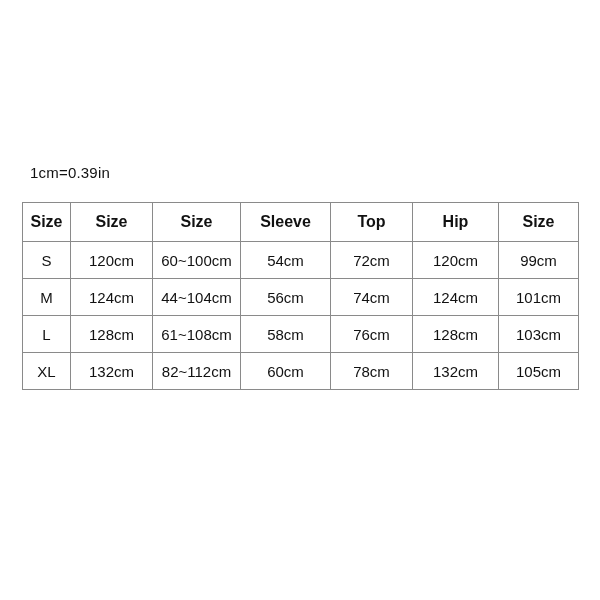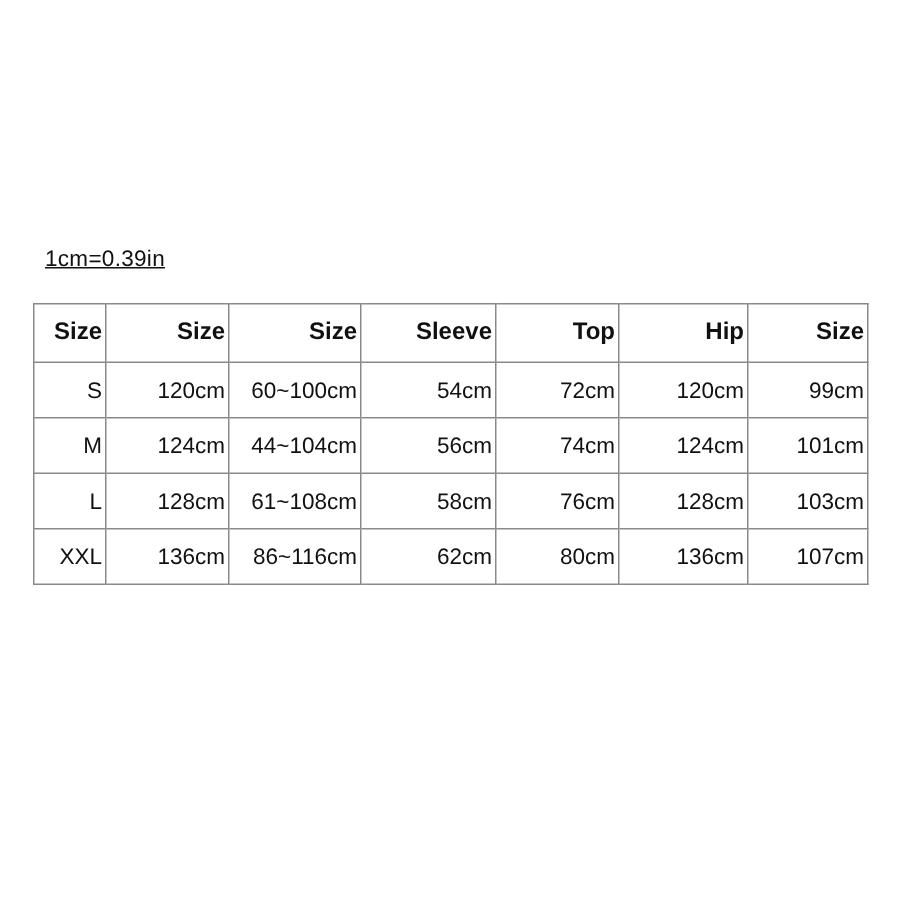--- a/index.html
+++ b/index.html
@@ -23,34 +23,33 @@
     width: 556px;
   }
 
   #conversion-note {
     font-size: 15px;
     font-weight: 400;
     color: #111111;
     letter-spacing: 0.2px;
     margin: 0 0 22px 8px;
     line-height: 1;
-    text-decoration: underline;
   }
 
   table#size-table {
     border-collapse: collapse;
     table-layout: fixed;
     width: 556px;
     background: #ffffff;
   }
 
   table#size-table td,
   table#size-table th {
     border: 1px solid #8a8a8a;
-    text-align: right;
+    text-align: center;
     vertical-align: middle;
     height: 36px;
     padding: 0 2px;
     white-space: nowrap;
     color: #111111;
     margin-left: 10px;
   }
 
   table#size-table thead th {
     font-size: 16px;
@@ -124,24 +123,24 @@
       <tr>
         <td>L</td>
         <td>128cm</td>
         <td>61~108cm</td>
         <td>58cm</td>
         <td>76cm</td>
         <td>128cm</td>
         <td>103cm</td>
       </tr>
       <tr>
-        <td>XXL</td>
-        <td>136cm</td>
-        <td>86~116cm</td>
-        <td>62cm</td>
-        <td>80cm</td>
-        <td>136cm</td>
-        <td>107cm</td>
+        <td>XL</td>
+        <td>132cm</td>
+        <td>82~112cm</td>
+        <td>60cm</td>
+        <td>78cm</td>
+        <td>132cm</td>
+        <td>105cm</td>
       </tr>
     </tbody>
   </table>
 
 </div>
 
 </body></html>

